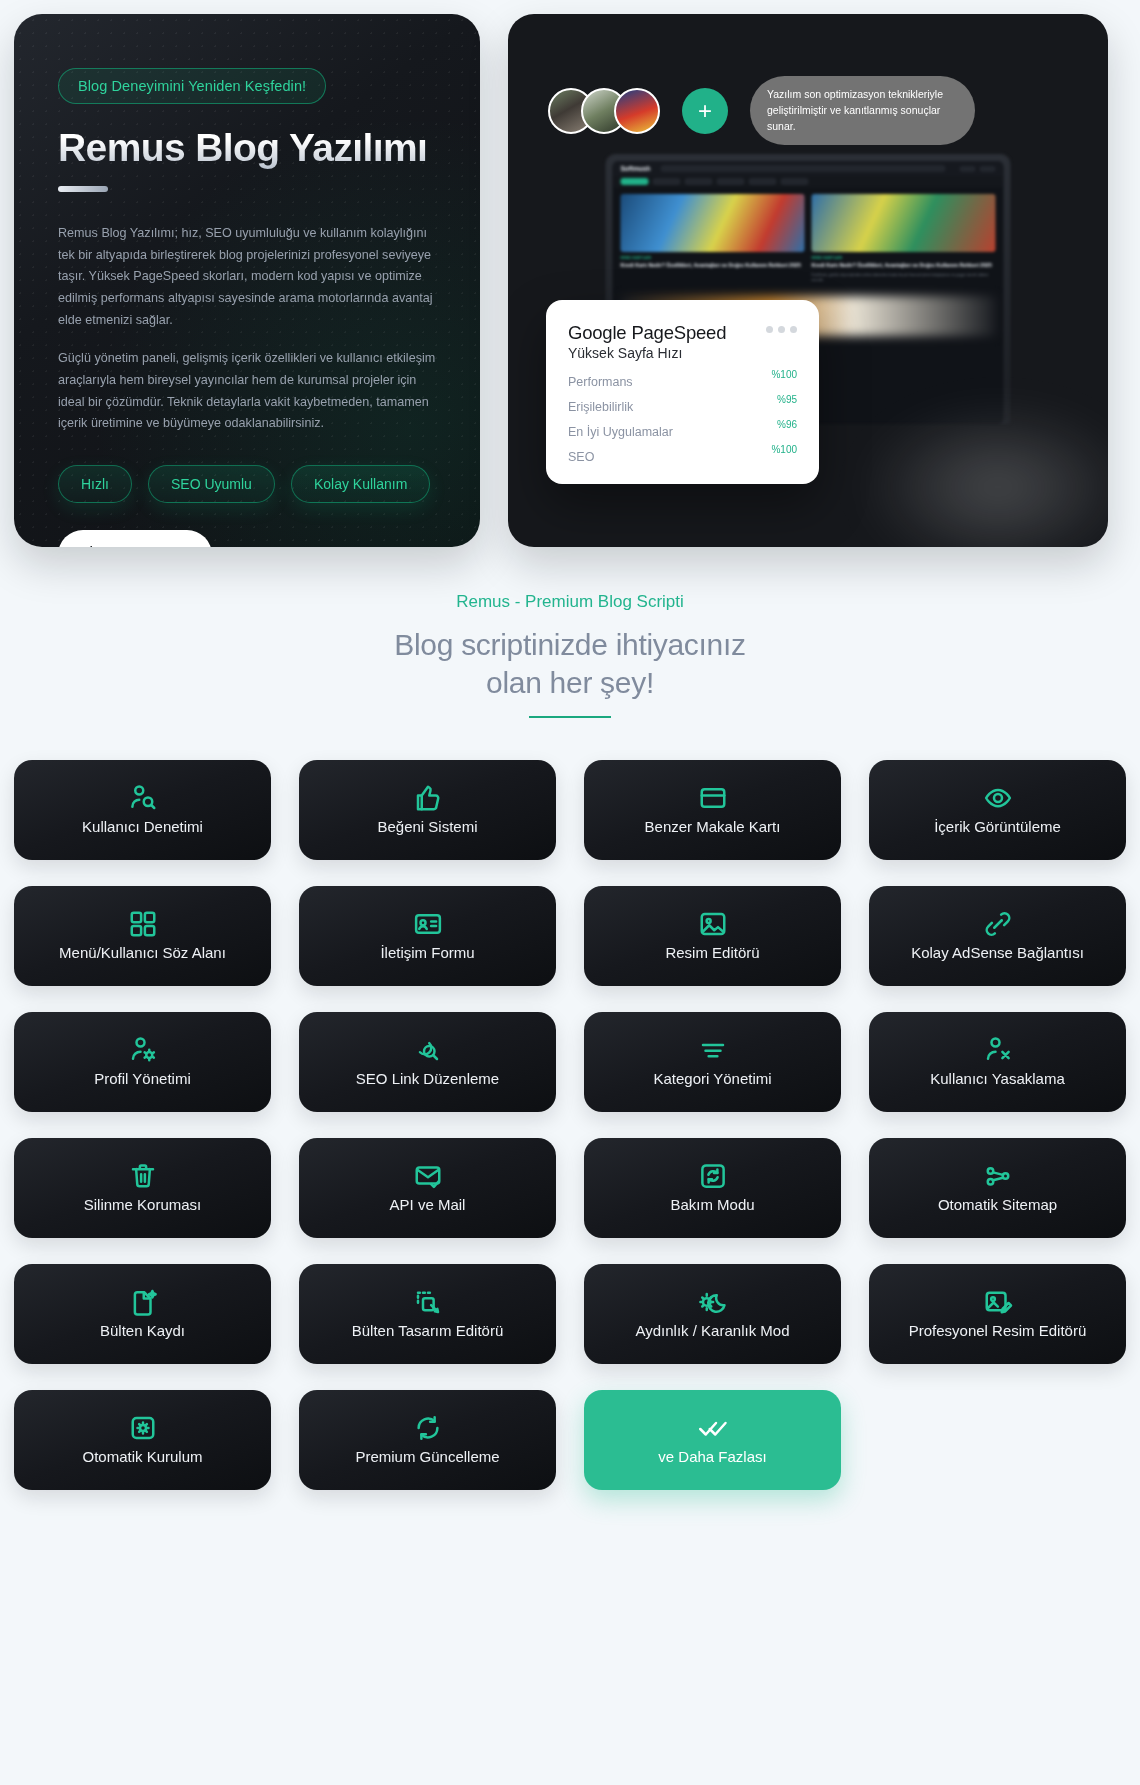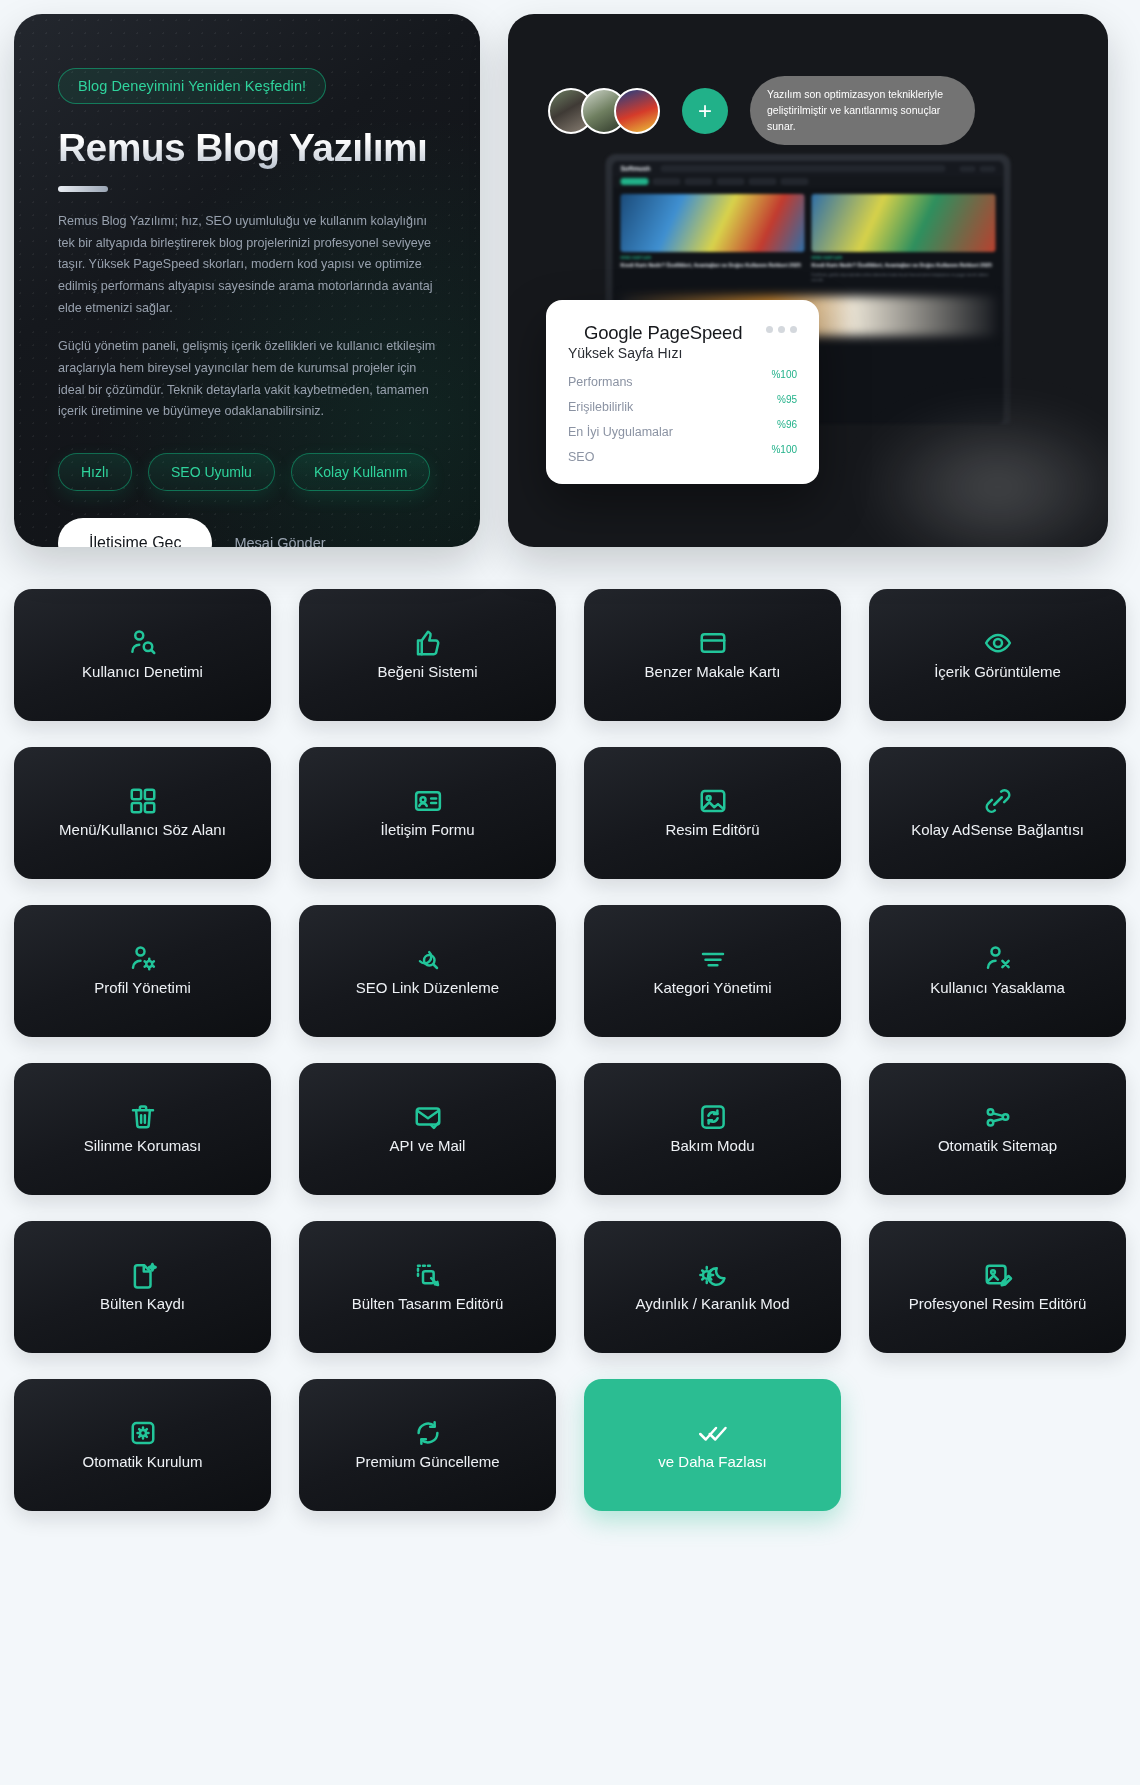--- a/index.html
+++ b/index.html
@@ -50,21 +50,21 @@
     -webkit-background-clip: text;
     background-clip: text;
     color: transparent;
   }
   .title-rule {
     margin-top: 16px;
     width: 50px; height: 6px; border-radius: 3px;
     background: linear-gradient(90deg,#e9edf3,#9aa5b4);
   }
   .hero-para {
-    margin-top: 19px;
+    margin-top: 31px;
     color: #97a0ad;
     font-size: 12.6px;
     line-height: 1.72;
     max-width: 382px;
   }
   .hero-para + .hero-para { margin-top: 17px; }
 
   .tag-row { display: flex; gap: 16px; margin-top: 30px; }
   .tag {
     border: 1px solid rgba(16,185,129,.5);
@@ -159,21 +159,21 @@
   .laptop-blurred { filter: blur(1.6px); }
 
   .ps-card {
     position: absolute; left: 38px; top: 286px;
     width: 273px; background: #ffffff;
     border-radius: 16px; padding: 22px 22px 20px 22px;
     box-shadow: 0 22px 48px rgba(0,0,0,.38);
     z-index: 6;
   }
   .ps-head { display:flex; justify-content:space-between; align-items:flex-start; }
-  .ps-title { font-size: 18.5px; color:#16181c; letter-spacing:-.2px;margin-left:16px; }
+  .ps-title { font-size: 18.5px; color:#16181c; letter-spacing:-.2px; }
   .ps-sub { font-size: 14px; color:#2a2d33; margin-top: 1px; }
   .ps-dots { display:flex; gap:5px; margin-top:4px; }
   .ps-dots span { width:7px;height:7px;border-radius:50%;background:#d4d8dd; }
   .ps-rows { margin-top: 14px; }
   .ps-row { display:flex; align-items:center; gap: 10px; margin-top: 11px; }
   .ps-label { font-size: 12.5px; color:#8b93a3; width: 132px; }
   .ps-meterwrap { position:relative; flex:1; }
   .ps-val { position:absolute; right:0; top:-13px; font-size:10px; color:#21b189; }
   .ps-track { height:5px; border-radius:3px; background:#dff3ec; }
   .ps-fill { height:5px; border-radius:3px; background:#21b189; }
@@ -186,21 +186,21 @@
     font-weight: 400; line-height: 1.26; letter-spacing:-.3px;
   }
   .sec-rule { width: 82px; height: 2px; background:#1aa87f; margin: 14px auto 0; }
 
   
   .grid {
     display: grid; grid-template-columns: repeat(4, 1fr);
     gap: 26px 28px; margin-top: 42px;
   }
   .fcard {
-    height: 132px; border-radius: 18px;
+    height: 100px; border-radius: 18px;
     background: linear-gradient(160deg,#23262c 0%, #16181d 48%, #0d0f12 100%);
     display:flex; flex-direction:column; align-items:center; justify-content:center;
     gap: 5px; cursor:pointer;
     box-shadow: 0 8px 20px rgba(14,20,28,.12);
   }
   .fcard .ficon { color:#22c59a; display:flex; }
   .fcard .flabel {
     color:#eef1f5; font-size:15px; text-align:center; line-height:1.25; padding: 0 8px;
   }
   .fcard.accent { background:#2bbd92; box-shadow: 0 10px 24px rgba(43,189,146,.32); }
@@ -320,20 +320,28 @@
             <span class="ps-meterwrap">
               <span class="ps-val">%100</span>
               <span class="ps-track"><span class="ps-fill" style="width:100%"></span></span>
             </span>
           </div>
         </div>
       </div>
     </div>
   </div>
 
+  <div class="sec-head">
+    <div class="sec-eyebrow">Remus - Premium Blog Scripti</div>
+    <div class="sec-title">
+      <div>Blog scriptinizde ihtiyacınız</div>
+      <div>olan her şey!</div>
+    </div>
+    <div class="sec-rule"></div>
+  </div>
 
   <div class="grid" id="feature-grid">
       <div class="fcard">
         <span class="ficon">
           <svg width="30" height="30" viewBox="0 0 24 24">
             <circle cx="9" cy="6" r="3.2" fill="none" stroke="currentColor" stroke-width="2" stroke-linecap="round" stroke-linejoin="round"></circle>
             <path d="M3.5 19c0-3.3 2.5-5.6 5.5-5.6" fill="none" stroke="currentColor" stroke-width="2" stroke-linecap="round" stroke-linejoin="round"></path>
             <circle cx="16" cy="15" r="3.4" fill="none" stroke="currentColor" stroke-width="2" stroke-linecap="round" stroke-linejoin="round"></circle>
             <path d="M18.6 17.6 21 20" fill="none" stroke="currentColor" stroke-width="2" stroke-linecap="round" stroke-linejoin="round"></path>
           </svg>

